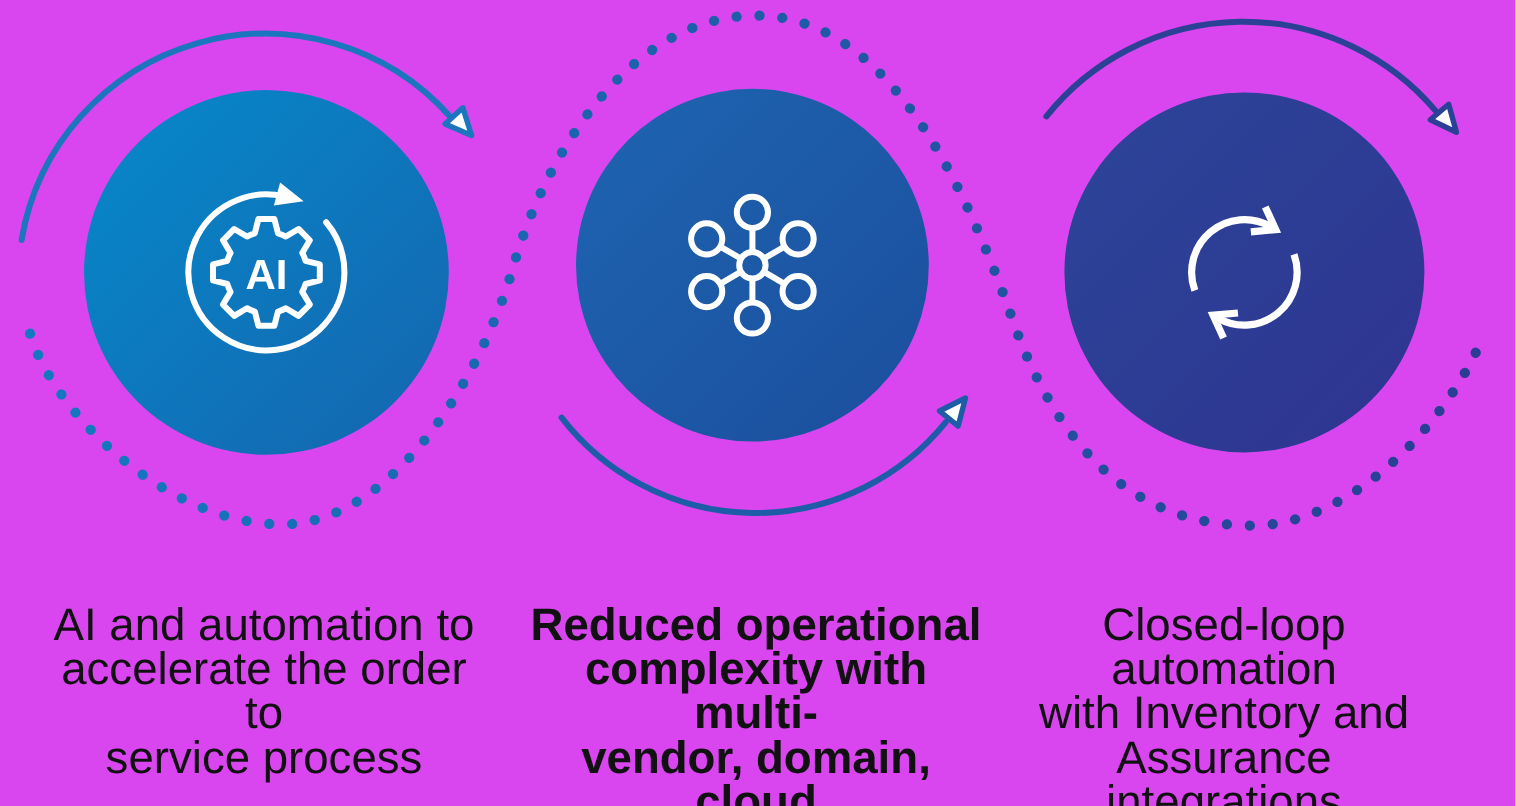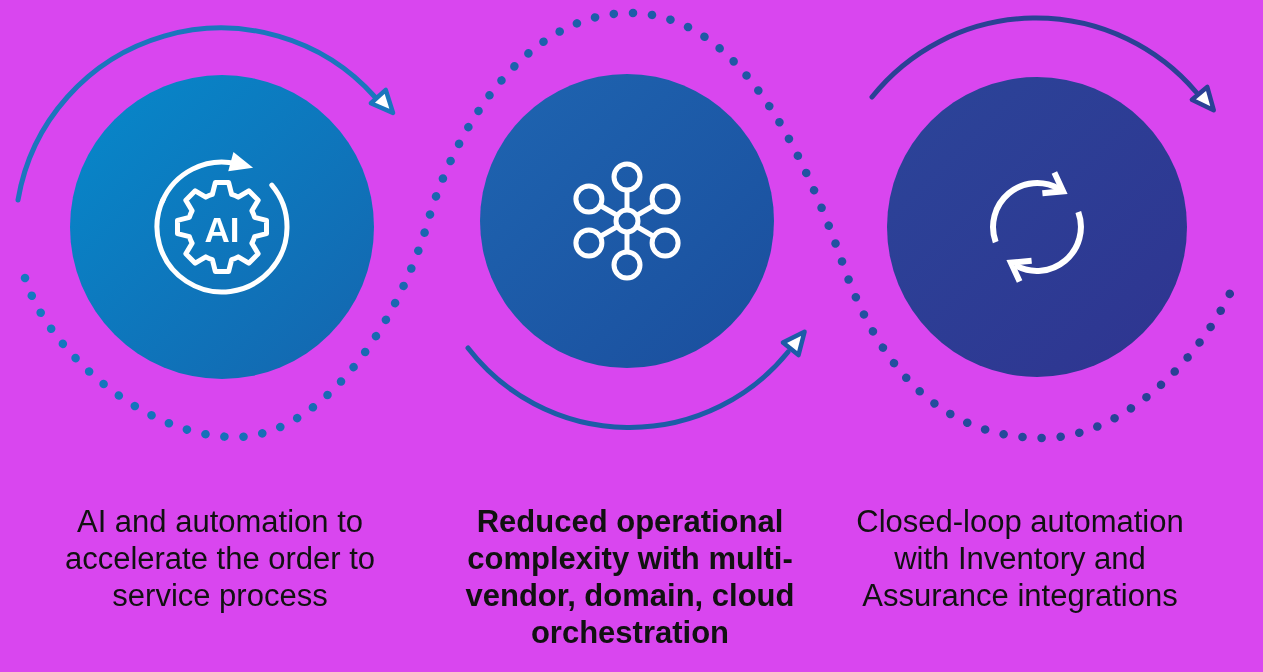--- a/index.html
+++ b/index.html
@@ -10,21 +10,21 @@
     background: #d946ef;
     overflow: hidden;
     font-family: "Liberation Sans", sans-serif;
   }
   .diagram-svg { position: absolute; left: 0; top: 0; }
   .caption {
     position: absolute;
     top: 503px;
     width: 380px;
     text-align: center;
-    font-size: 31px;
+    font-size: 38px;
     line-height: 37px;
     color: #111111;
     white-space: pre-line;
   }
   .caption-1 { left: 30px; }
   .caption-2 { left: 440px; font-weight: bold; }
   .caption-3 { left: 830px; }
 </style>
 </head>
 <body>

